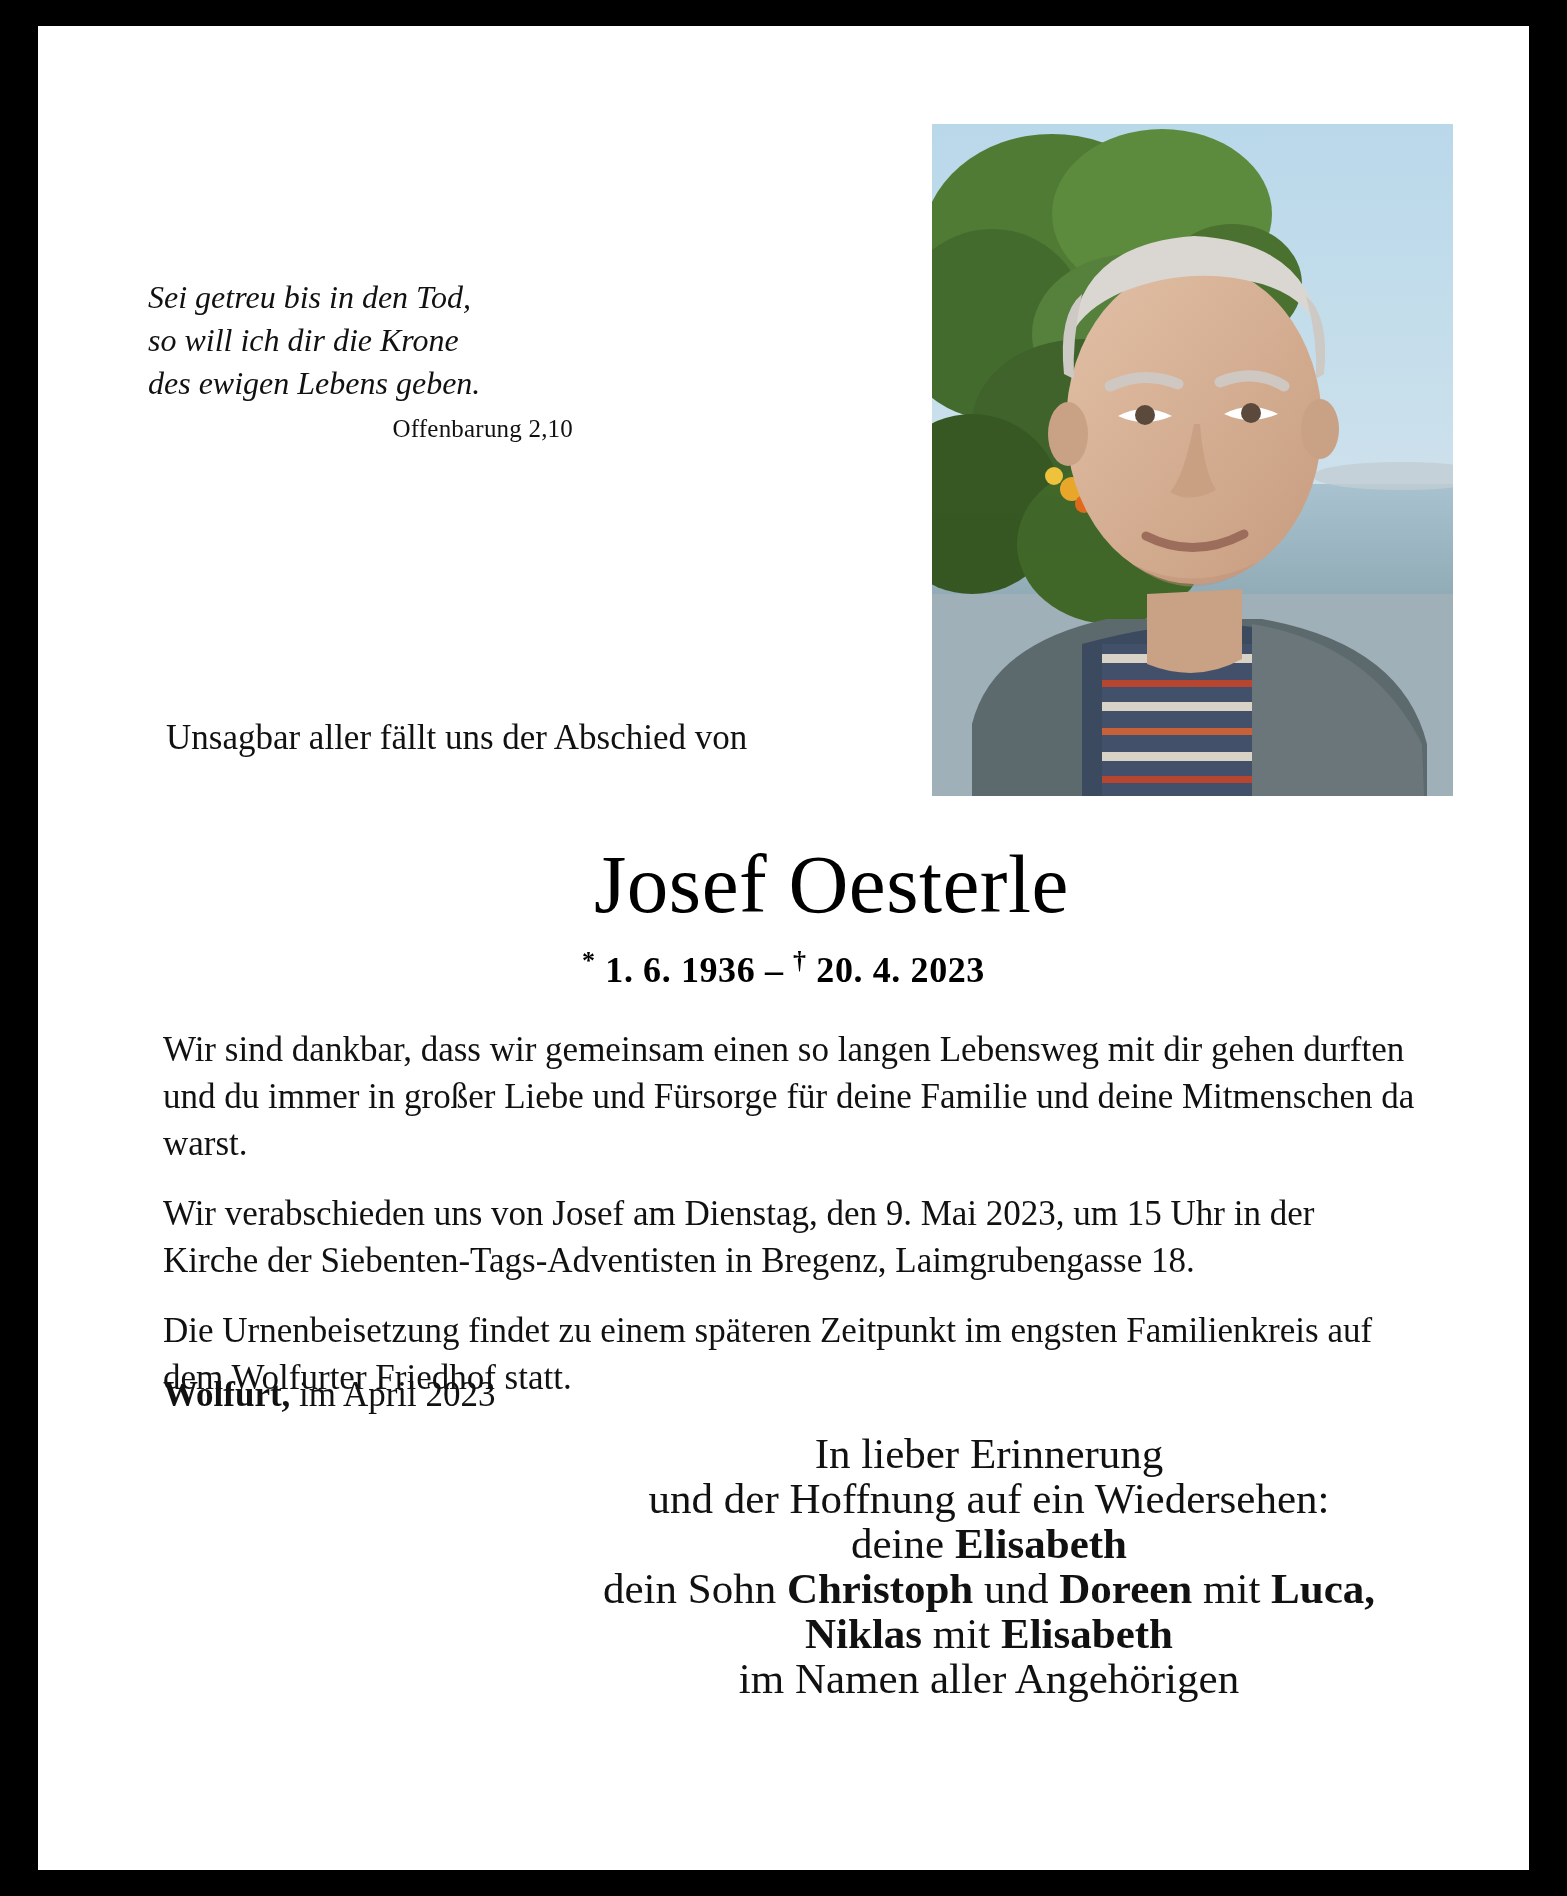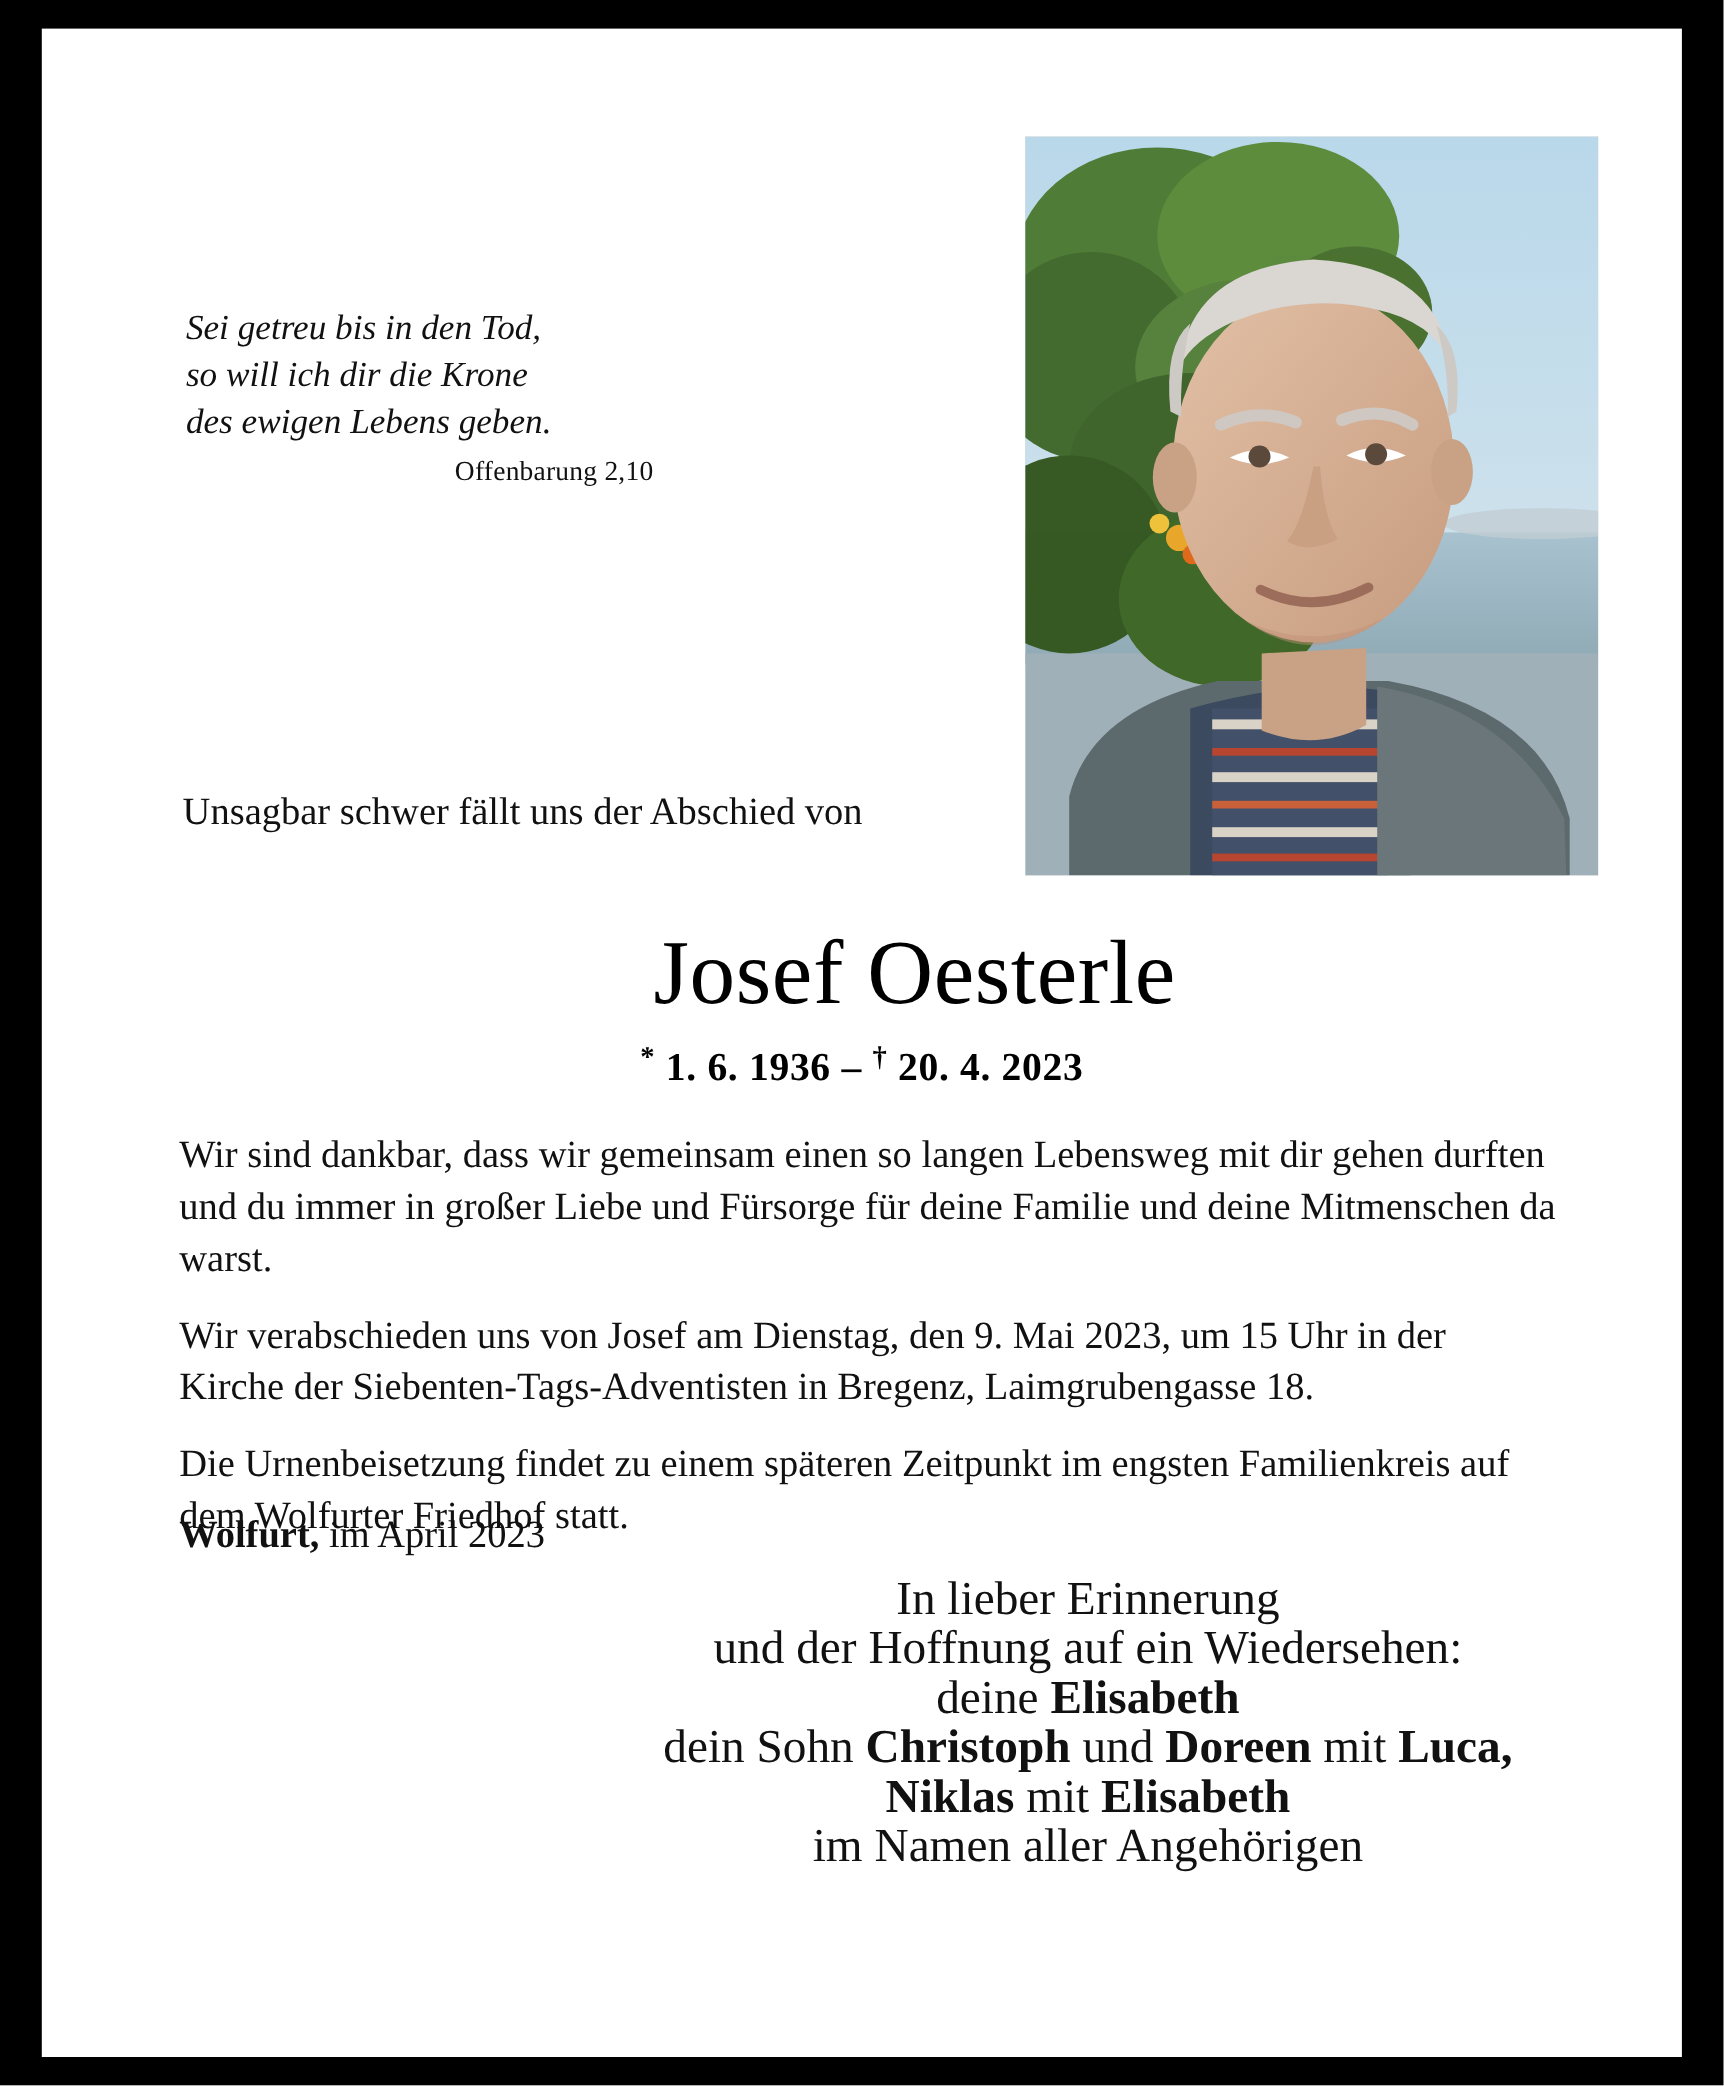--- a/index.html
+++ b/index.html
@@ -37,21 +37,21 @@
 
   .inner {
     position: relative;
     width: 100%;
     height: 100%;
   }
 
   
   .verse {
     position: absolute;
-    left: 131px;
+    left: 110px;
     top: 250px;
     width: 520px;
   }
   .verse-line {
     font-style: italic;
     font-size: 32px;
     line-height: 43px;
     color: #111111;
     white-space: nowrap;
   }
@@ -239,21 +239,21 @@
           <circle cx="319" cy="289" r="10" fill="#5b4a3c"></circle>
 
           <path d="M262 300 Q252 352 238 368 Q258 380 284 366 Q272 348 268 300 Z" fill="#c79c7f" opacity="0.75"></path>
 
           <path d="M214 412 Q262 436 312 410" stroke="#9c6d5b" stroke-width="9" fill="none" stroke-linecap="round"></path>
 
           <path d="M200 440 Q262 470 326 438 Q262 486 200 440 Z" fill="#c09077" opacity="0.45"></path>
         </svg>
       </div>
 
-      <div class="intro">Unsagbar schwer fällt uns der Abschied von</div>
+      <div class="intro">Unsagbar aller fällt uns der Abschied von</div>
 
       <div class="name">Josef Oesterle</div>
 
       <div class="dates">
         <sup>*</sup>
         <span>1. 6. 1936</span>
         <span>–</span>
         <sup>†</sup>
         <span>20. 4. 2023</span>
       </div>

